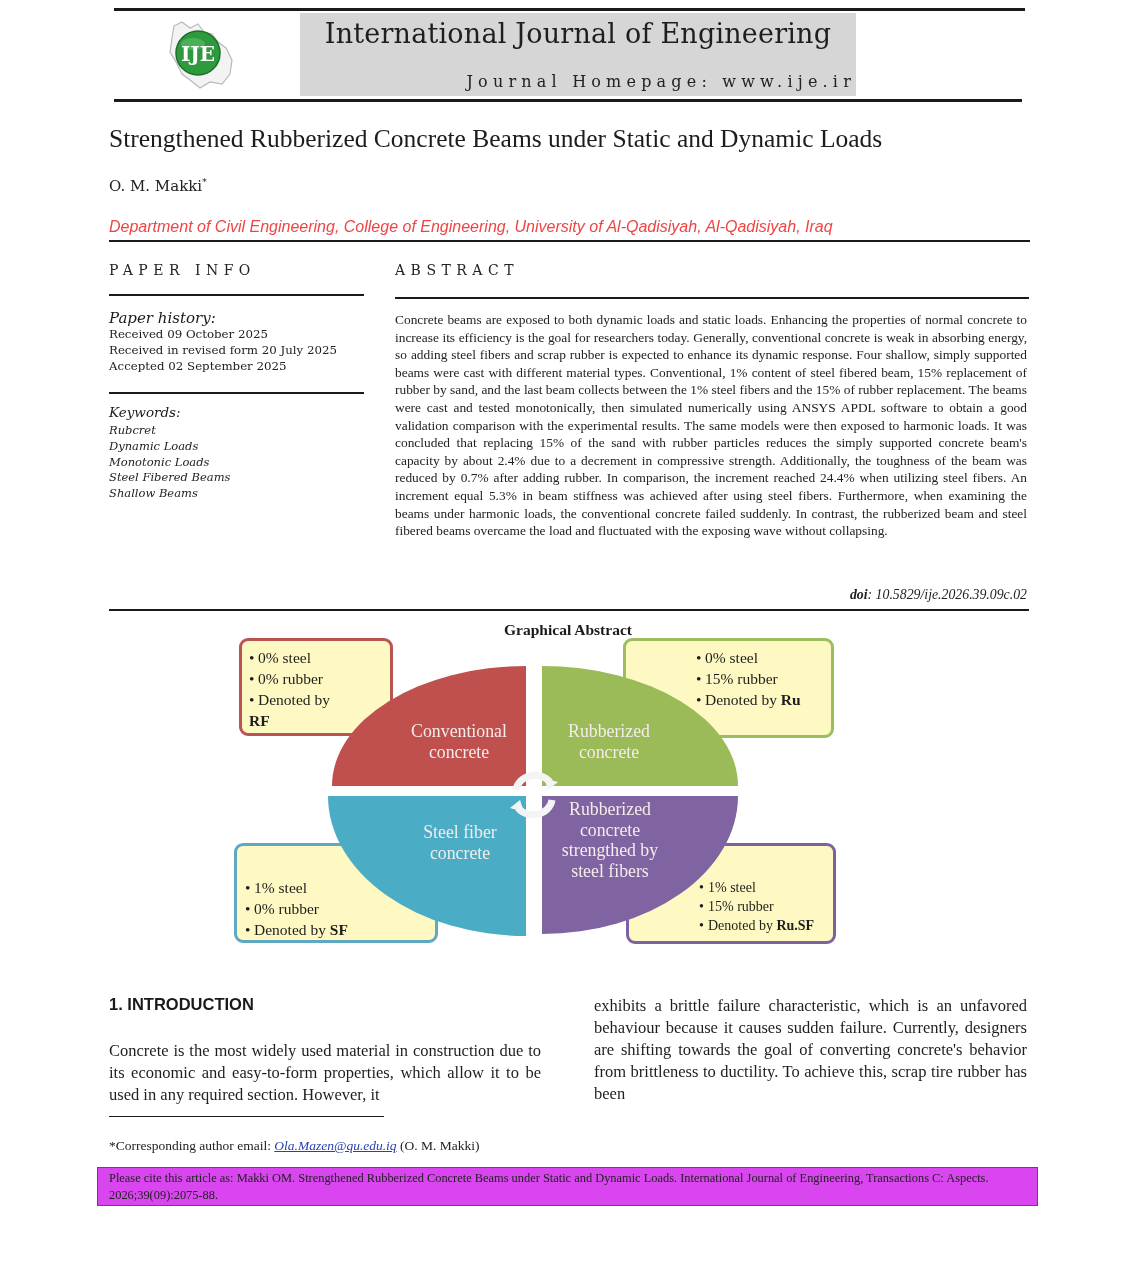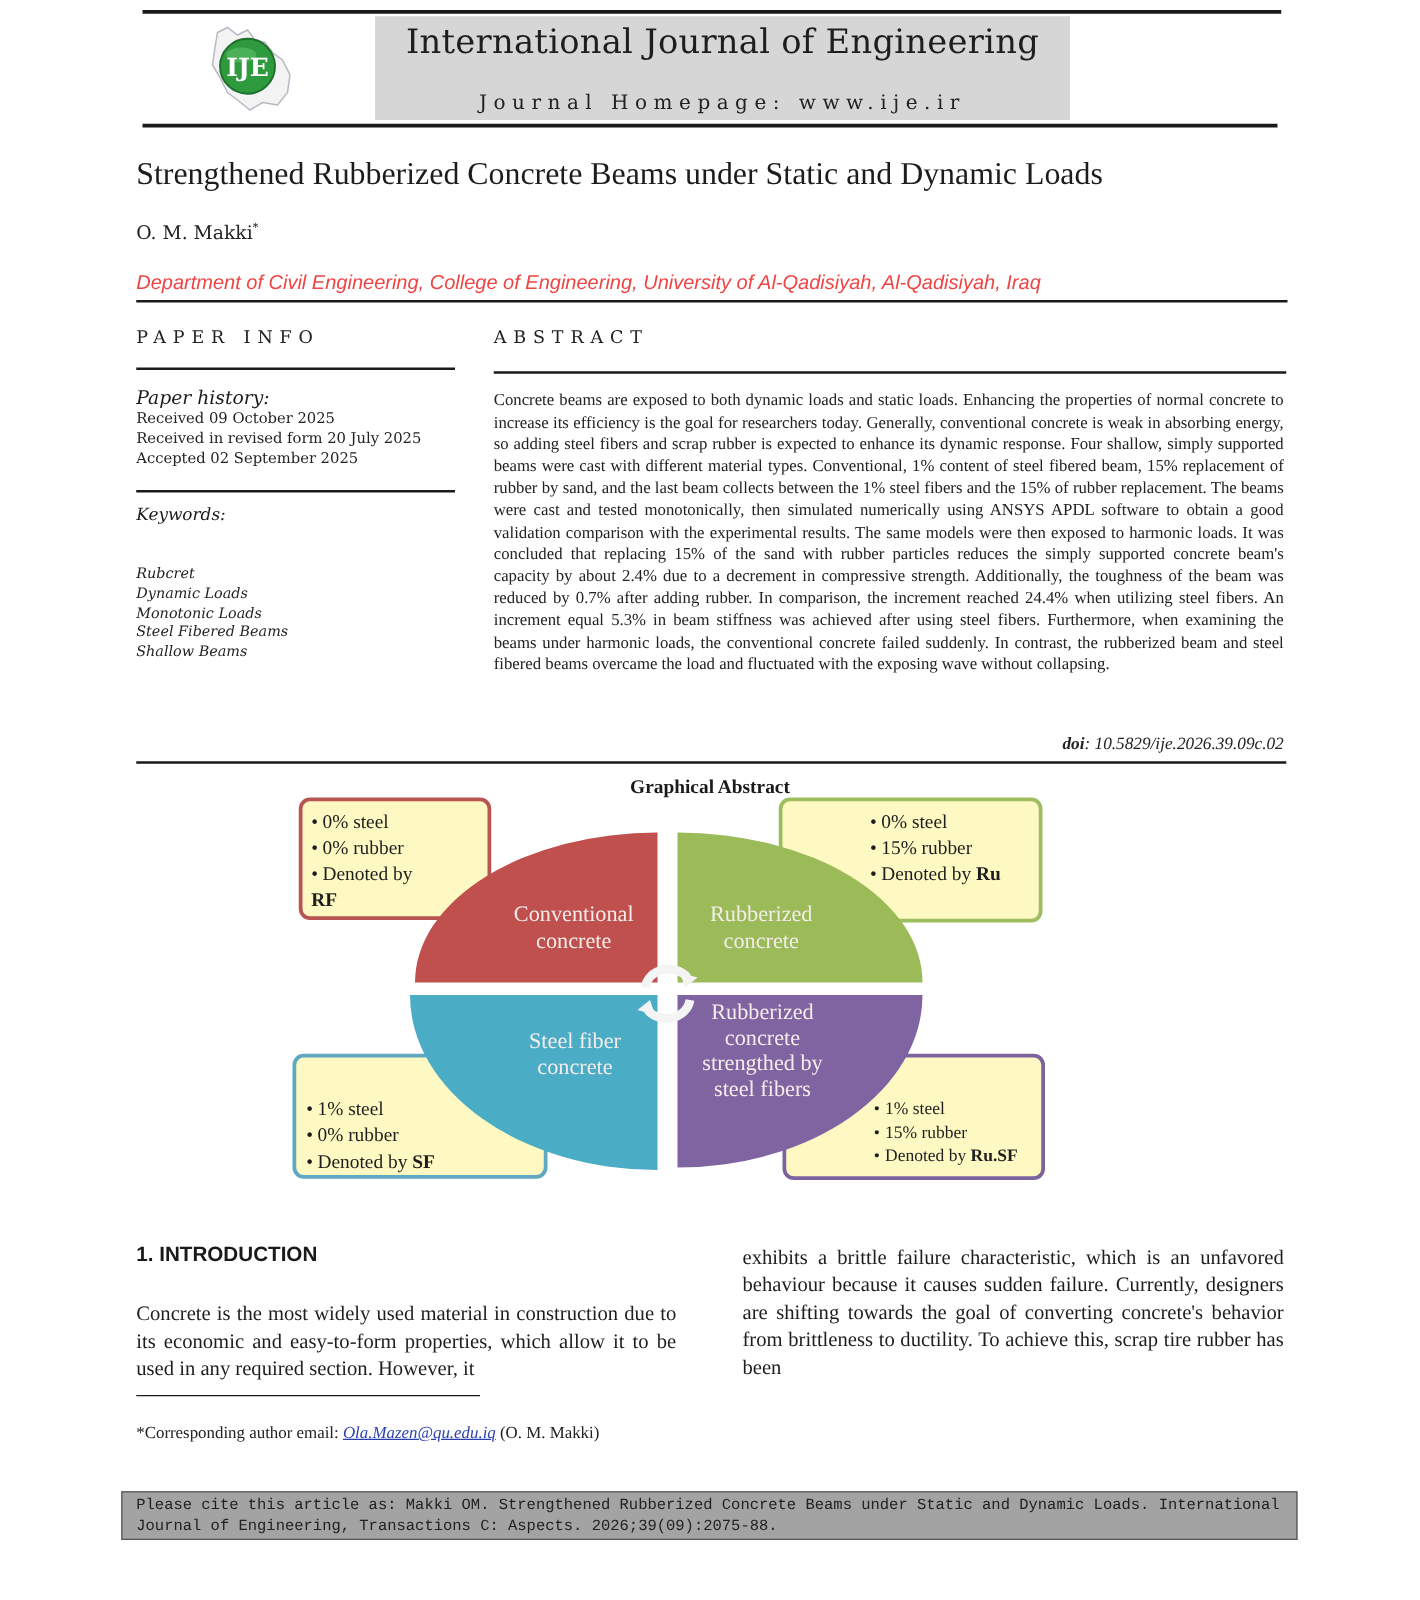--- a/index.html
+++ b/index.html
@@ -3,36 +3,36 @@
 <meta charset="utf-8">
 <style>
   html, body { margin: 0; padding: 0; background: #ffffff; }
   body { width: 1136px; height: 1280px; position: relative; overflow: hidden; color: #1a1a1a; font-family: "Liberation Serif", serif; }
   .abs { position: absolute; }
   .rule { position: absolute; background: #1a1a1a; }
 
   
   .hdr-band { left: 300px; top: 13px; width: 556px; height: 83px; background: #d6d6d6; }
   .journal-title { left: 300px; top: 18px; width: 556px; text-align: center; font-family: "DejaVu Serif", serif; font-size: 27px; letter-spacing: 0.2px; color: #1e1e1e; }
-  .homepage { left: 300px; top: 72px; width: 556px; text-align: center; font-family: "DejaVu Serif", serif; font-size: 16px; letter-spacing: 5.2px; color: #222; }
+  .homepage { left: 300px; top: 72px; width: 556px; text-align: right; font-family: "DejaVu Serif", serif; font-size: 16px; letter-spacing: 5.2px; color: #222; }
   .logo { left: 160px; top: 18px; width: 80px; height: 72px; }
 
   .paper-title { left: 109px; top: 124px; font-size: 25.5px; color: #1c1c1c; white-space: nowrap; }
   .author { left: 109px; top: 177px; font-family: "DejaVu Serif", serif; font-size: 15px; color: #222; }
   .author sup { font-size: 9px; }
   .affil { left: 109px; top: 218px; font-family: Liberation Sans, sans-serif; font-style: italic; font-size: 16px; color: #ef4444; white-space: nowrap; }
 
   .sec-label { font-family: "DejaVu Serif", serif; font-size: 14px; letter-spacing: 5.5px; color: #222; }
   .info-title { left: 109px; top: 262px; }
   .abs-title { left: 395px; top: 262px; text-align: center; }
 
   .hist-h { left: 109px; top: 309px; font-family: "DejaVu Serif", serif; font-style: italic; font-size: 15px; }
   .hist-line { left: 109px; font-family: "DejaVu Serif", serif; font-size: 11.8px; color: #222; white-space: nowrap; }
   .kw-h { left: 109px; top: 404px; font-family: "DejaVu Serif", serif; font-style: italic; font-size: 13.5px; }
-  .kw { left: 109px; font-family: "DejaVu Serif", serif; font-style: italic; font-size: 11.5px; color: #222; white-space: nowrap; margin-top: 28px; }
+  .kw { left: 109px; font-family: "DejaVu Serif", serif; font-style: italic; font-size: 11.5px; color: #222; white-space: nowrap; }
 
   .abstract-text { left: 395px; top: 311px; width: 632px; font-size: 13.4px; line-height: 17.6px; text-align: justify; color: #222; }
   .doi { right: 109px; top: 587px; font-style: italic; font-size: 13.8px; color: #222; }
   .doi b { font-weight: bold; }
 
   
   .ga-title { left: 440px; top: 621px; width: 256px; text-align: center; font-weight: bold; font-size: 15.5px; color: #1a1a1a; }
   .gbox { position: absolute; border: 3px solid; border-radius: 9px; background: #fef9c3; font-size: 15.5px; line-height: 21px; color: #1e1e1e; box-sizing: border-box; }
   .gbox .li { white-space: nowrap; }
   .gbox .bul { display: inline-block; width: 9px; }
@@ -45,21 +45,21 @@
   .qlabel { position: absolute; color: #f4ecea; text-align: center; font-size: 17.8px; line-height: 20.5px; }
 
   
   .intro-h { left: 109px; top: 995px; font-family: "Liberation Sans", sans-serif; font-weight: bold; font-size: 16.5px; color: #1a1a1a; }
   .col-text { font-size: 16.5px; line-height: 22px; text-align: justify; color: #1e1e1e; }
   .col-left { left: 109px; top: 1040px; width: 432px; }
   .col-right { left: 594px; top: 995px; width: 433px; }
   .footnote { left: 109px; top: 1138px; font-size: 13.5px; color: #222; white-space: nowrap; }
   .footnote a { color: #2a3fb0; font-style: italic; text-decoration: underline; }
 
-  .cite-box { left: 97px; top: 1193px; width: 941px; height: 39px; background: #a3a3a3; border: 1.5px solid #555; box-sizing: border-box; padding: 2px 10px 0 11px; font-family: Liberation Mono, monospace; font-size: 12.4px; line-height: 17px; color: #222; }
+  .cite-box { left: 97px; top: 1167px; width: 941px; height: 39px; background: #d946ef; border: 1.5px solid #555; box-sizing: border-box; padding: 2px 10px 0 11px; font-family: Liberation Serif, serif; font-size: 12.4px; line-height: 17px; color: #222; }
 </style>
 </head>
 <body>
 
 <div class="rule" style="left:114px; top:8px; width:911px; height:3px;"></div>
 <div class="abs hdr-band"></div>
 
 <div class="abs logo">
   <svg width="80" height="72" viewBox="0 0 80 72">
     <path d="M14 8 L22 4 L30 10 L38 6 L44 14 L52 16 L58 24 L66 30 L72 42 L70 56 L62 66 L50 64 L40 70 L30 62 L22 56 L16 44 L10 34 L12 20 Z" fill="#f3f3f3" stroke="#b8b8c4" stroke-width="1.2"></path>

